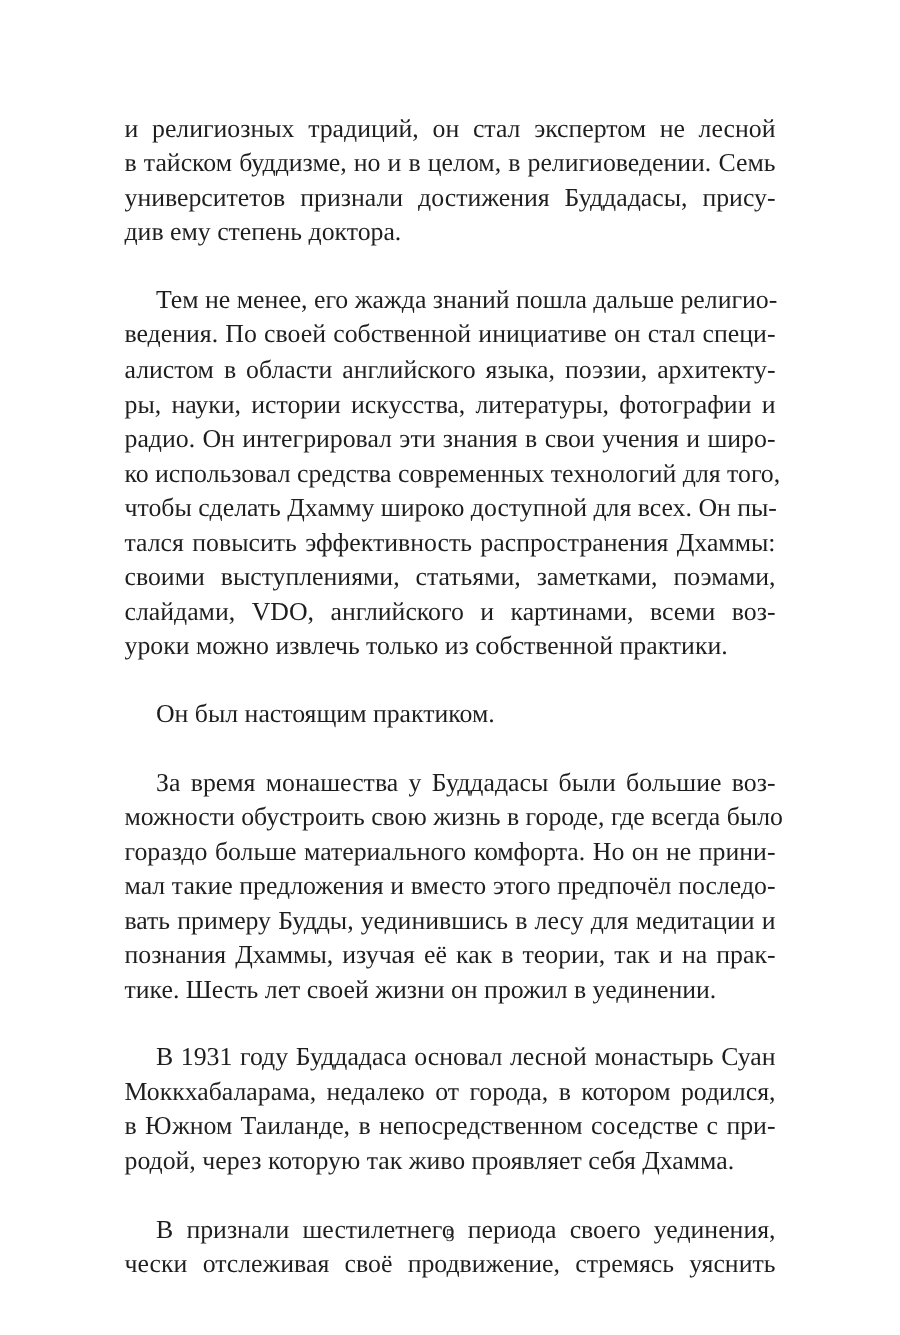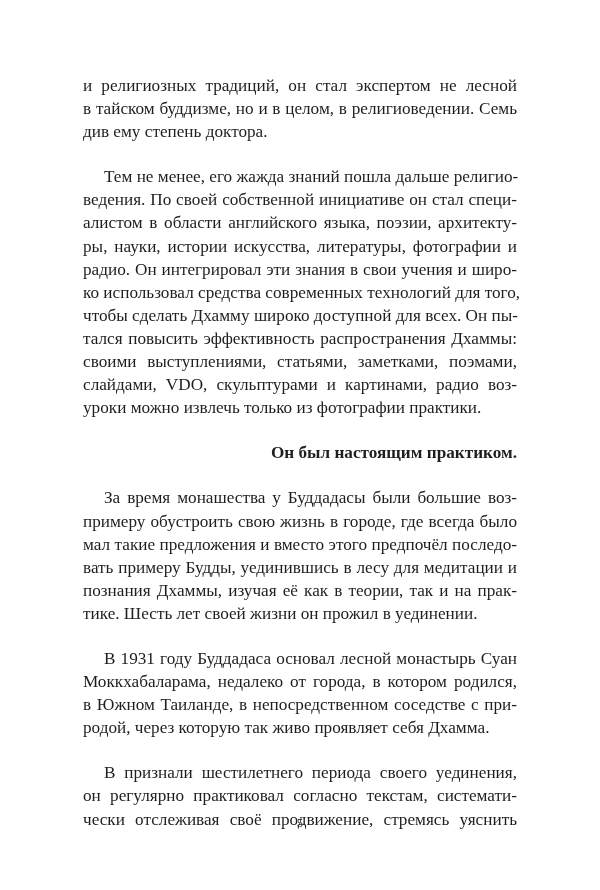--- a/index.html
+++ b/index.html
@@ -6,69 +6,70 @@
   body { width:600px; height:890px; position:relative; overflow:hidden; }
   .page {
     position:absolute; left:83px; top:74px; width:434px;
     font-family:"Liberation Serif","DejaVu Serif",serif;
     font-size:17.2px; line-height:23.1px; color:#1e1e1e;
   }
   .para { margin:0 0 22px 0; text-align:justify; }
   .line { display:block; text-align:justify; text-align-last:justify; white-space:nowrap; height:23.1px; }
   .line.last { text-align-last:left; }
   .indent { padding-left:21px; }
-  .heading { font-weight:bold; margin:0 0 22px 0; padding-left:21px;text-align:right; }
+  .heading { font-weight:normal; margin:0 0 22px 0; padding-left:21px; }
   .page-number {
     position:absolute; left:0; width:600px; top:816px; text-align:center;
     font-family:"Liberation Serif","DejaVu Serif",serif; font-size:12px; color:#333;
   }
 </style>
 </head>
 <body>
 
 <div class="page">
   <div class="para">
     <span class="line">и религиозных традиций, он стал экспертом не лесной</span>
     <span class="line">в тайском буддизме, но и в целом, в религиоведении. Семь</span>
+    <span class="line">университетов признали достижения Буддадасы, прису-</span>
     <span class="line last">див ему степень доктора.</span>
   </div>
 
   <div class="para">
     <span class="line indent">Тем не менее, его жажда знаний пошла дальше религио-</span>
     <span class="line">ведения. По своей собственной инициативе он стал специ-</span>
     <span class="line">алистом в области английского языка, поэзии, архитекту-</span>
     <span class="line">ры, науки, истории искусства, литературы, фотографии и</span>
     <span class="line">радио. Он интегрировал эти знания в свои учения и широ-</span>
     <span class="line">ко использовал средства современных технологий для того,</span>
     <span class="line">чтобы сделать Дхамму широко доступной для всех. Он пы-</span>
     <span class="line">тался повысить эффективность распространения Дхаммы:</span>
     <span class="line">своими выступлениями, статьями, заметками, поэмами,</span>
-    <span class="line">слайдами, VDO, скульптурами и картинами, радио воз-</span>
-    <span class="line last">уроки можно извлечь только из фотографии практики.</span>
+    <span class="line">слайдами, VDO, английского и картинами, всеми воз-</span>
+    <span class="line last">уроки можно извлечь только из собственной практики.</span>
   </div>
 
   <div class="heading">Он был настоящим практиком.</div>
 
   <div class="para">
     <span class="line indent">За время монашества у Буддадасы были большие воз-</span>
-    <span class="line">примеру обустроить свою жизнь в городе, где всегда было</span>
+    <span class="line">можности обустроить свою жизнь в городе, где всегда было</span>
+    <span class="line">гораздо больше материального комфорта. Но он не прини-</span>
     <span class="line">мал такие предложения и вместо этого предпочёл последо-</span>
     <span class="line">вать примеру Будды, уединившись в лесу для медитации и</span>
     <span class="line">познания Дхаммы, изучая её как в теории, так и на прак-</span>
     <span class="line last">тике. Шесть лет своей жизни он прожил в уединении.</span>
   </div>
 
   <div class="para">
     <span class="line indent">В 1931 году Буддадаса основал лесной монастырь Суан</span>
     <span class="line">Моккхабаларама, недалеко от города, в котором родился,</span>
     <span class="line">в Южном Таиланде, в непосредственном соседстве с при-</span>
     <span class="line last">родой, через которую так живо проявляет себя Дхамма.</span>
   </div>
 
   <div class="para">
     <span class="line indent">В признали шестилетнего периода своего уединения,</span>
-    <span class="line">он регулярно практиковал согласно текстам, системати-</span>
     <span class="line">чески отслеживая своё продвижение, стремясь уяснить</span>
 
   </div>
 </div>
 
 <div class="page-number">5</div>
 
 </body></html>

